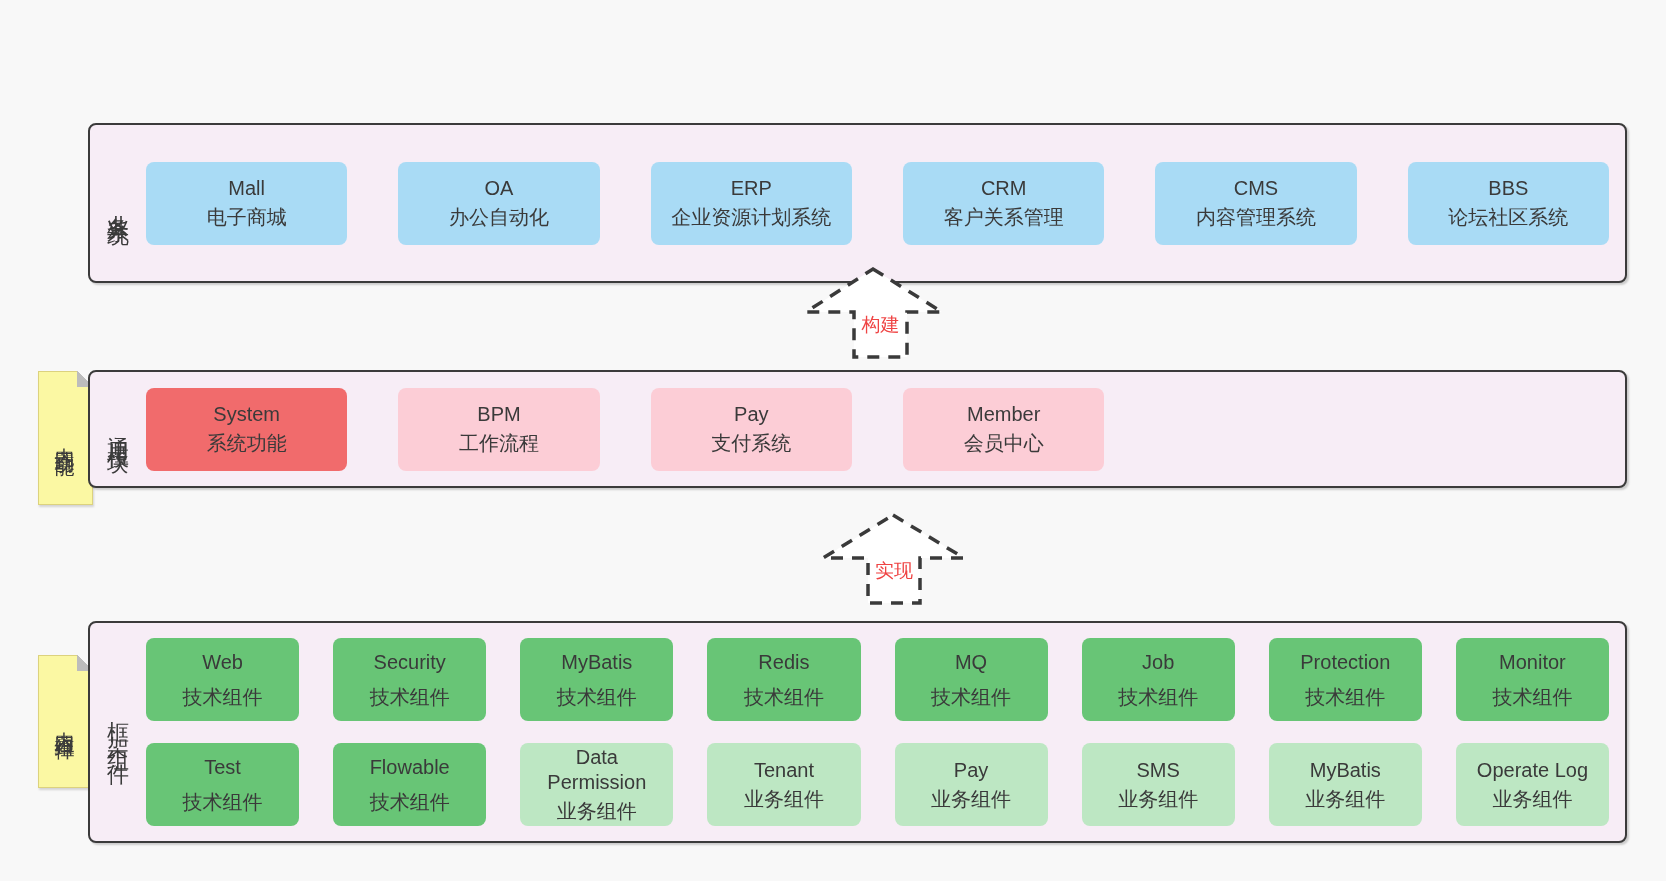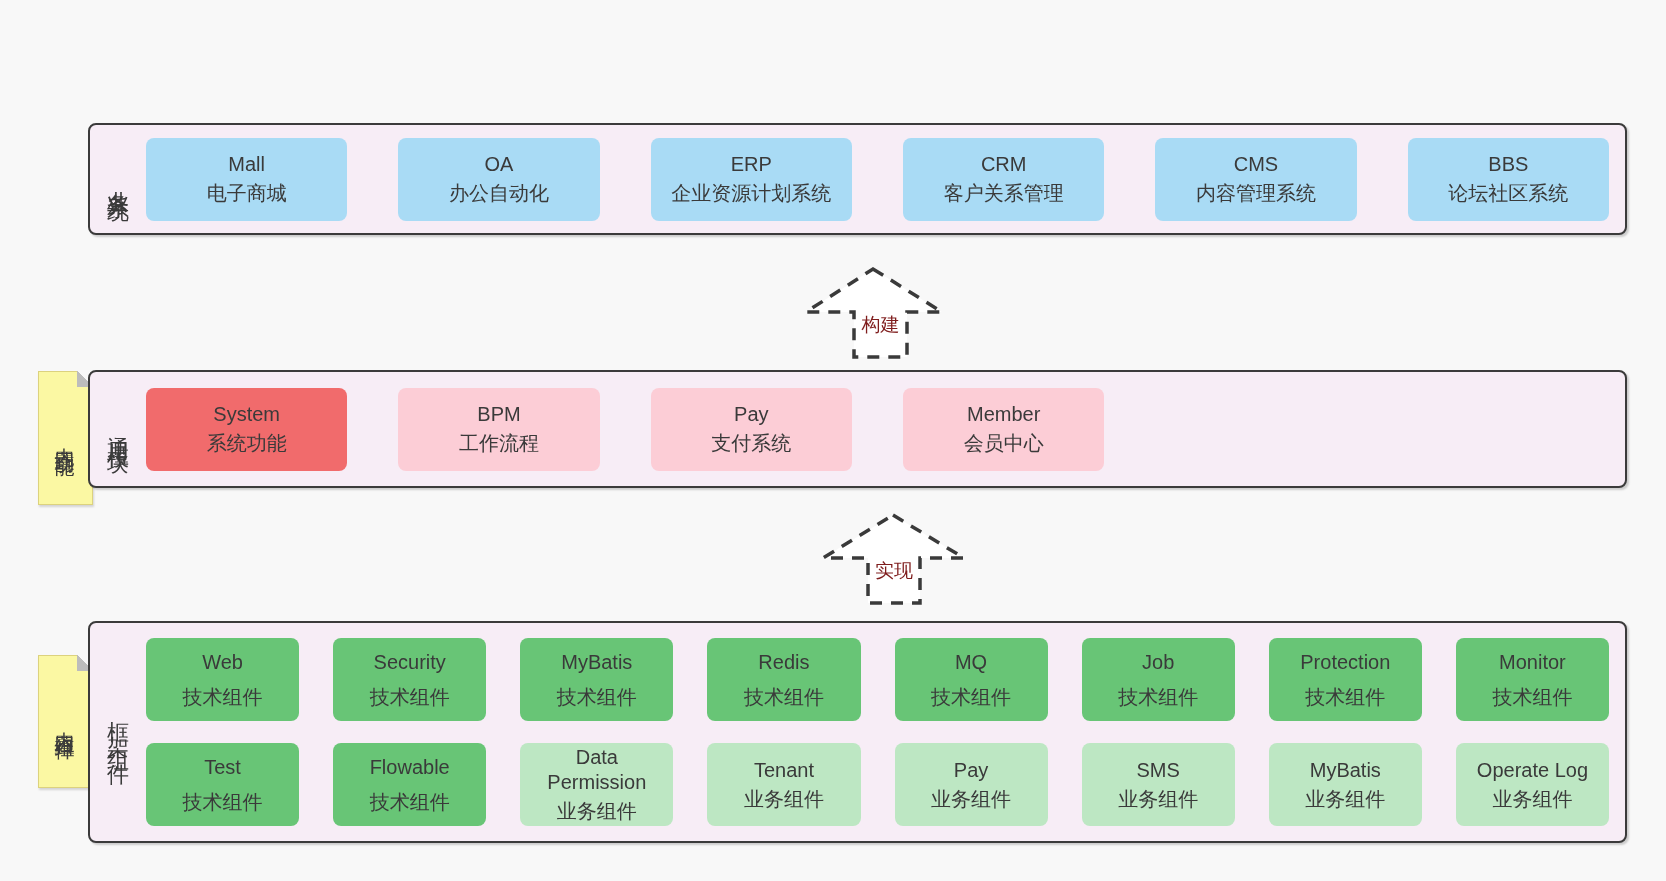--- a/index.html
+++ b/index.html
@@ -11,21 +11,21 @@
   }
   
   .band{
     position:absolute;left:88px;width:1539px;
     background:var(--band_bg,#f7edf6);
     border:2px solid var(--band_border,#3b3b3b);
     border-radius:8px;
     box-shadow:2px 2px 2px rgba(0,0,0,.18);
     display:flex;z-index:1;box-sizing:border-box;
   }
-  .band-1{top:123px;height:112px;}
+  .band-1{top:123px;height:160px;}
   .band-2{top:370px;height:118px;justify-content:flex-end;}
   .band-3{top:621px;height:222px;}
   .band-label{
     width:56px;flex:0 0 56px;
     display:flex;align-items:center;justify-content:center;
     writing-mode:vertical-rl;text-orientation:upright;
     font-size:22px;color:var(--text,#3a3a3a);
   }
   .band-1 .band-label{letter-spacing:3px;}
   .band-2 .band-label{letter-spacing:5px;}
@@ -46,21 +46,21 @@
   .box .zh{font-size:20px;margin-top:4px;}
   .box.blue{background:var(--blue,#a9dbf5);}
   .box.red{background:var(--red,#f16b6c);}
   .box.pink{background:var(--pink,#fccdd6);}
   .box.green{background:var(--green,#68c576);gap:6px;}
   .box.lightgreen{background:var(--lightgreen,#bde7c3);}
   
   .arrow{position:absolute;z-index:1;}
   .arrow svg{display:block;}
   .arrow-label{
-    position:absolute;text-align:center;font-size:19px;color:#7f1d1d;
+    position:absolute;text-align:center;font-size:19px;color:#ef4444;
   }
   .arrow-1{left:803px;top:266px;width:142px;height:94px;}
   .arrow-2{left:820px;top:512px;width:147px;height:94px;}
   .arrow-1 .arrow-label{left:51px;top:46px;width:53px;}
   .arrow-2 .arrow-label{left:48px;top:46px;width:52px;}
   
   .sticky{
     position:absolute;width:55px;z-index:0;
     background:var(--sticky_bg,#fbf8a3);
     border:1px solid #dcd27e;

